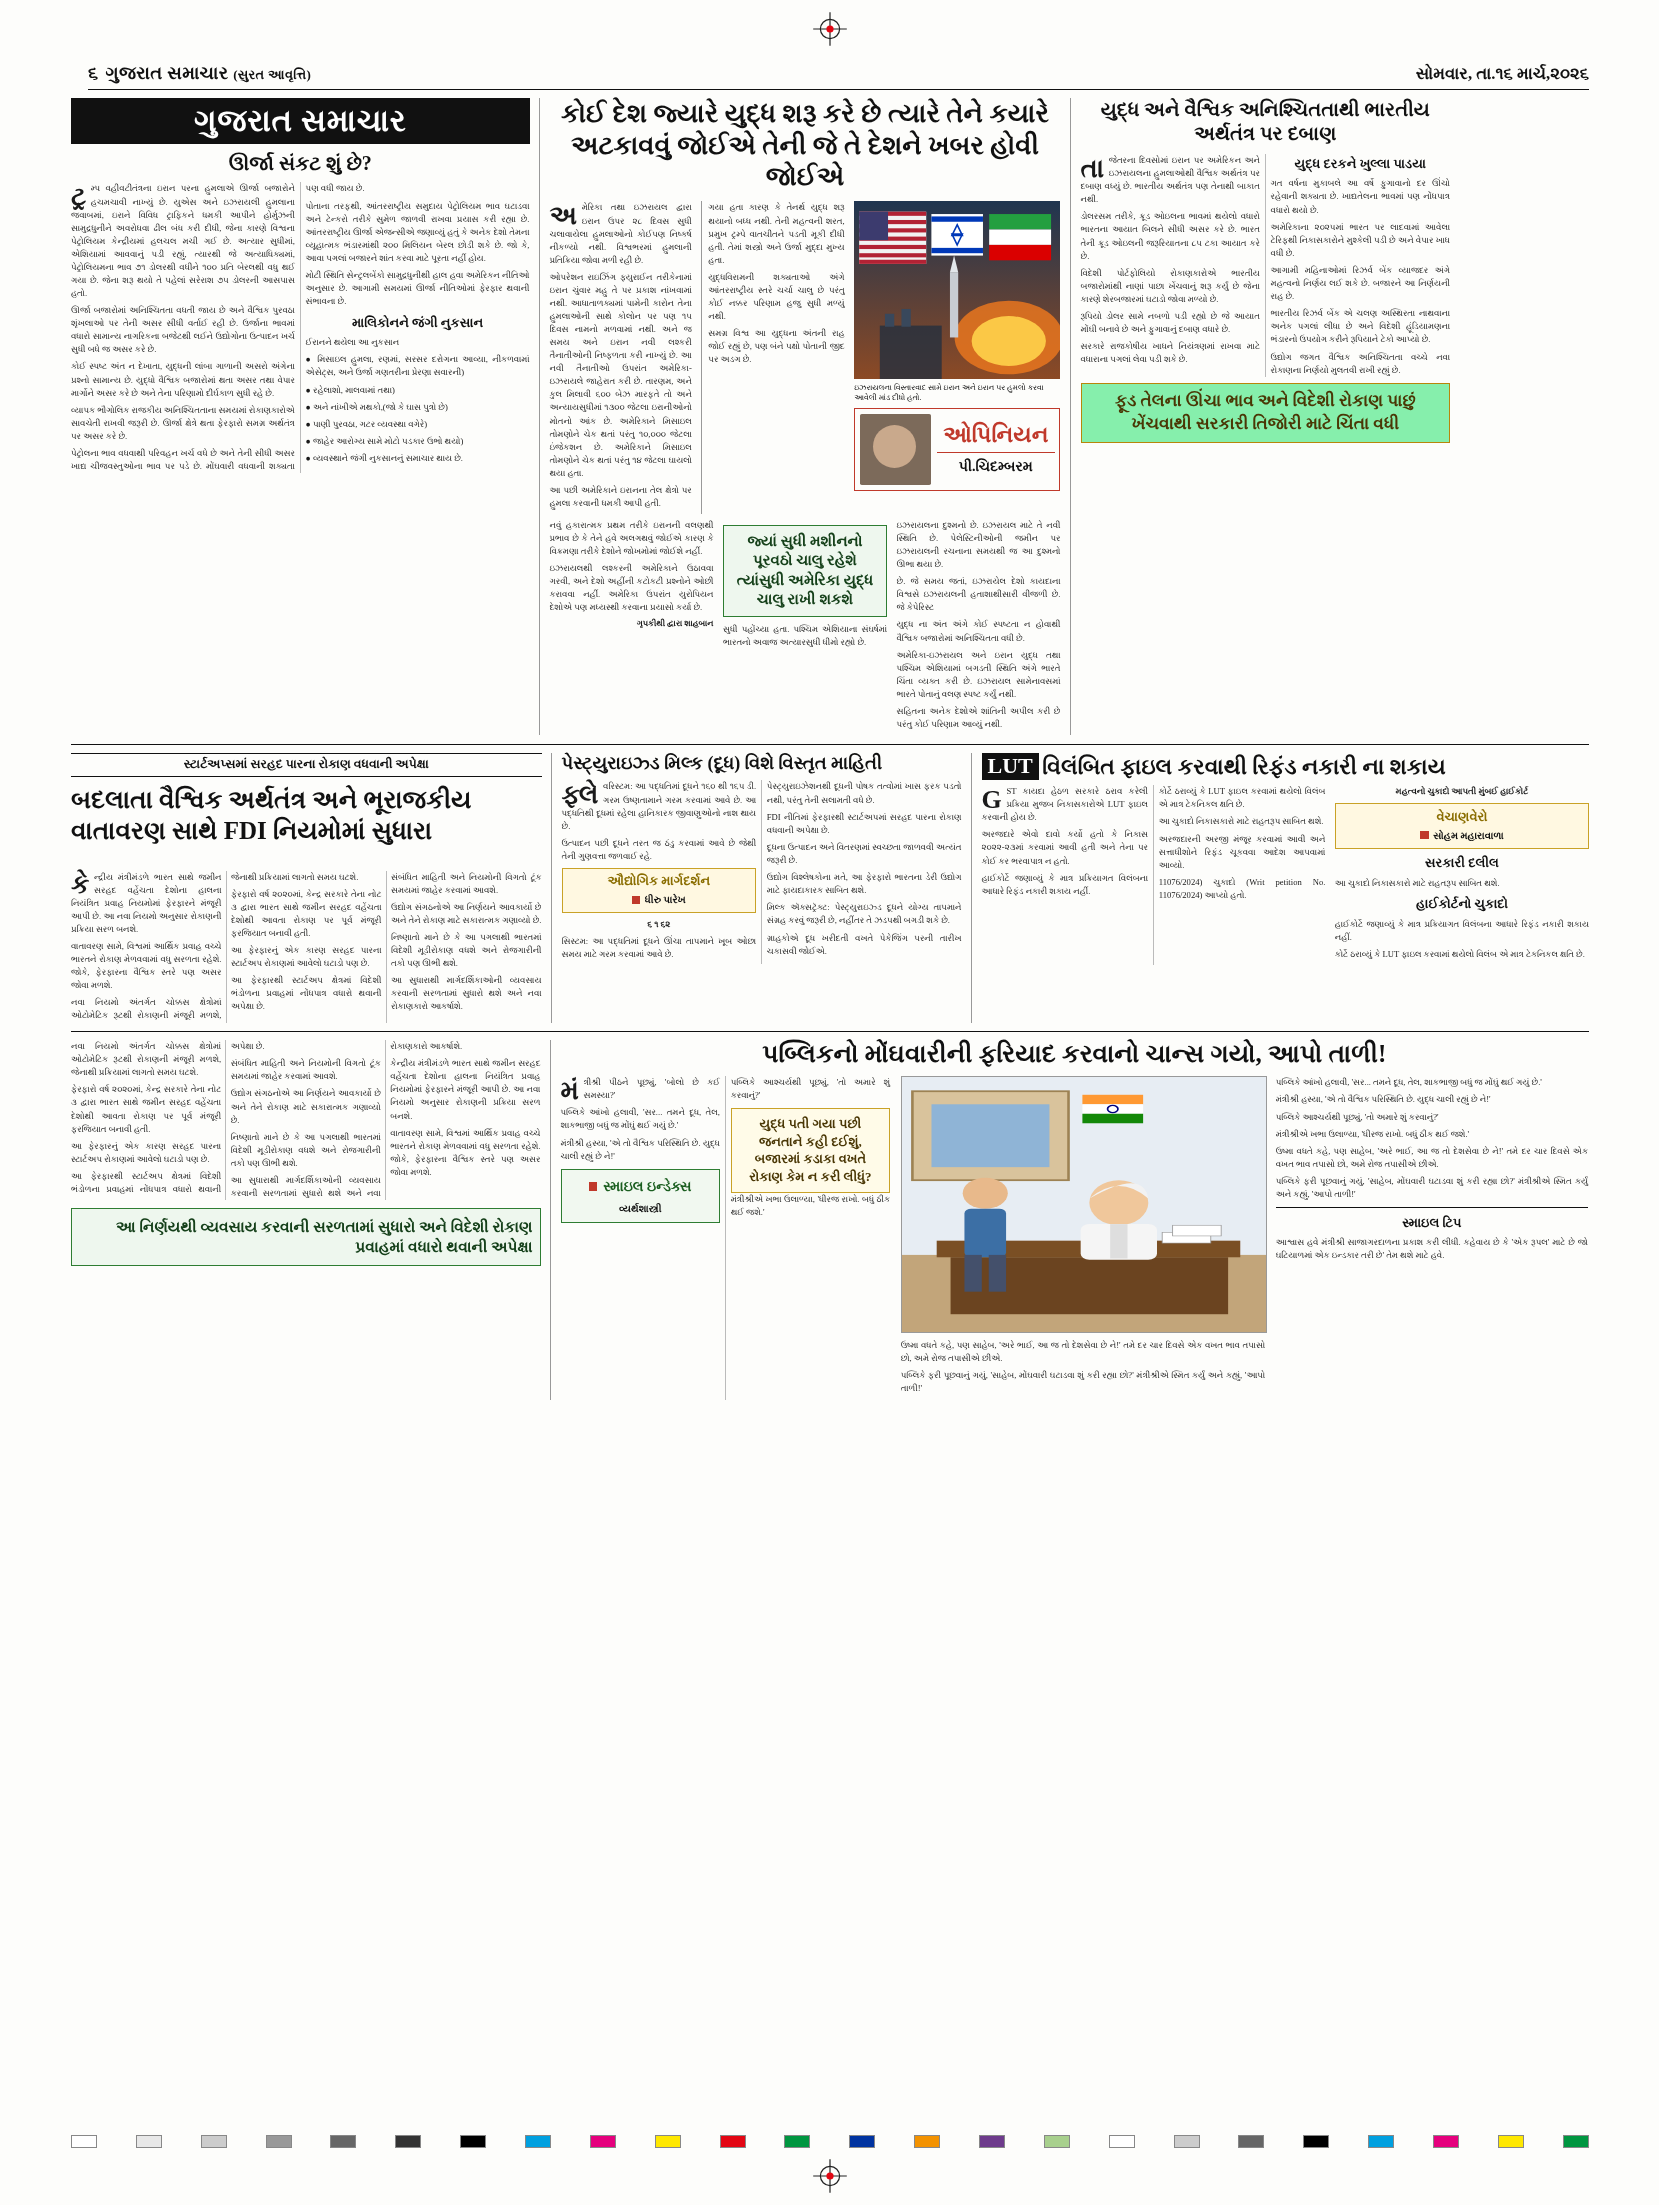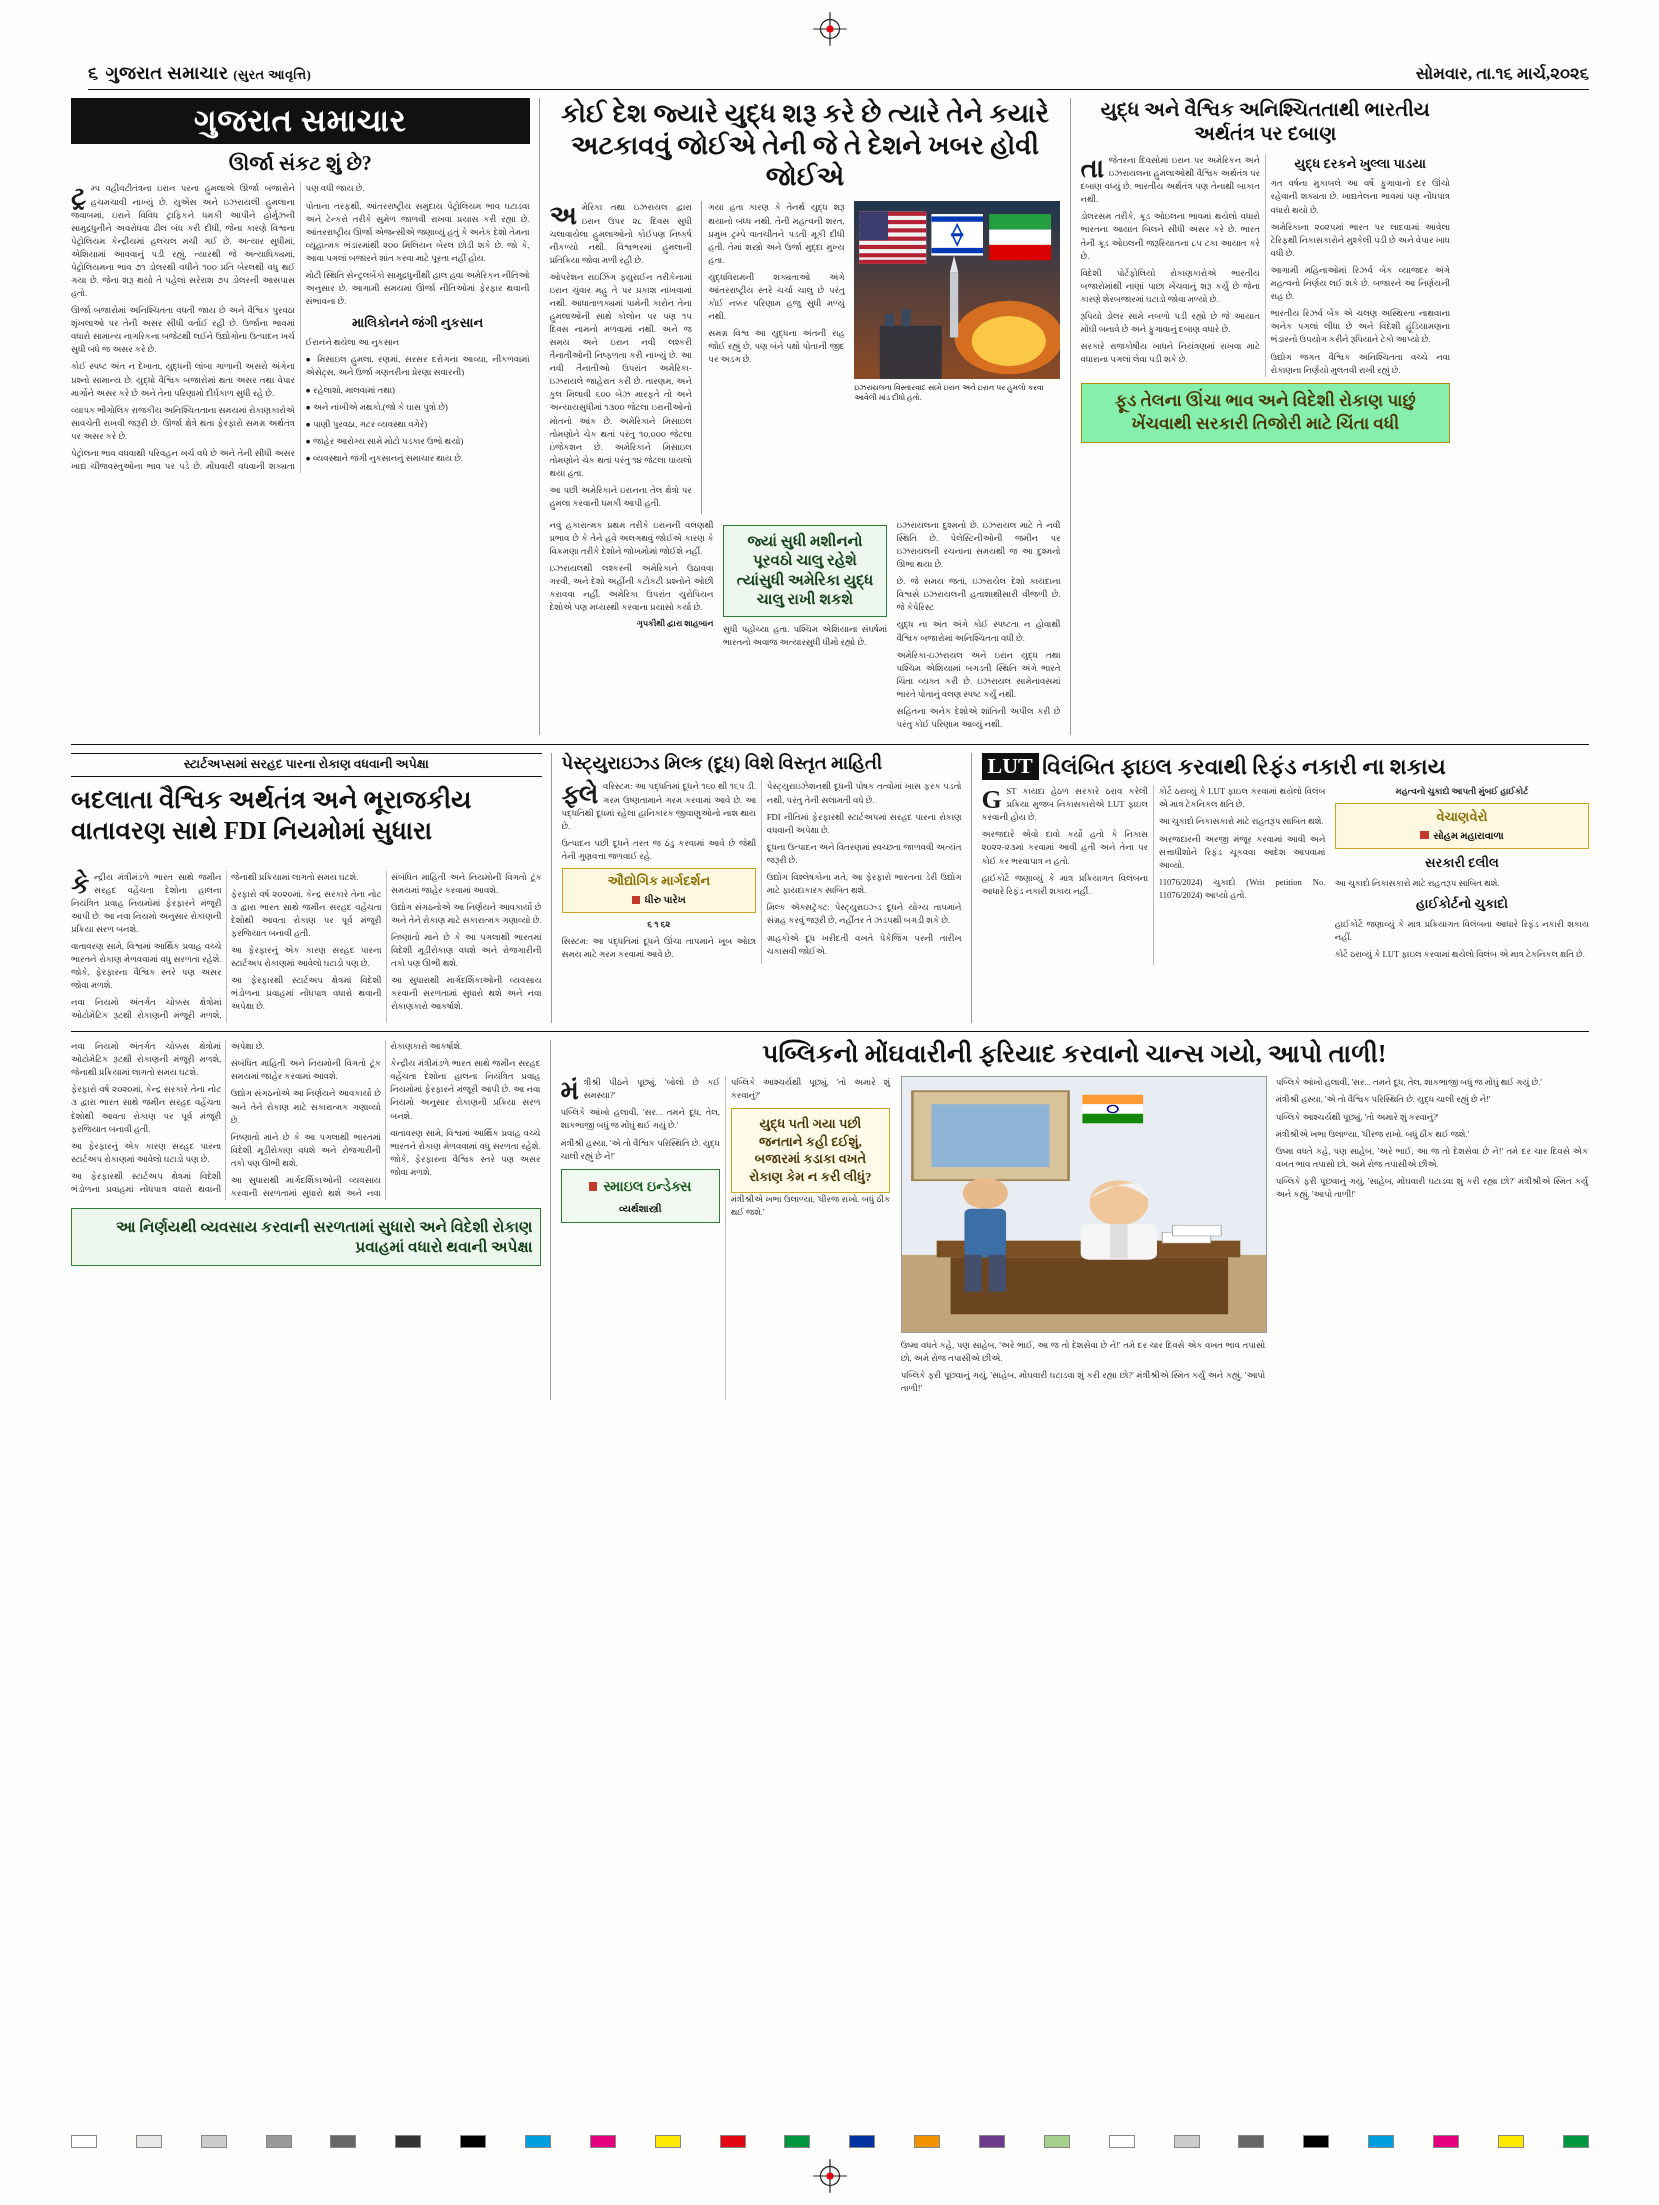--- a/index.html
+++ b/index.html
@@ -414,20 +414,27 @@
                   <rect x="186" y="120" width="16" height="110" fill="#c8ccd2"></rect>
                   <polygon points="186,120 202,120 194,92" fill="#e2e6ea"></polygon>
                   <rect x="50" y="210" width="120" height="90" fill="#24303f" opacity="0.8"></rect>
                   <rect x="60" y="190" width="18" height="22" fill="#39485c"></rect>
                   <rect x="92" y="182" width="18" height="30" fill="#39485c"></rect>
                 </g>
               </svg>
             </div>
             <div class="pic-cap">ઇઝરાયલના વિસ્તારવાદ સામે ઇરાન અને ઇરાન પર હુમલો કરવા આવેલી માંડ દીધો હતો.</div>
 
+            <div class="opinion-box">
+              <div class="opinion-photo"></div>
+              <div class="opinion-label">
+                <div class="ttl">ઓપિનિયન</div>
+                <div class="sub">પી.ચિદમ્બરમ</div>
+              </div>
+            </div>
           </div>
         </div>
 
         <div style="display:flex; gap:9.5px; margin-top:4.7px;">
           <div style="flex:1;" class="col-text">
             <p>નવું હકારાત્મક પ્રથમ તરીકે ઇરાનની વલણથી પ્રભાવ છે કે તેને હવે અલગથવું જોઈએ કારણ કે વિક્રમણા તરીકે દેશોને જોખમોમાં જોઈશે નહીં.</p>
             <p>ઇઝરાયલથી લશ્કરની અમેરિકાને ઉઠાવવા ગરવી, અને દેશો અહીંની કટોકટી પ્રશ્નોને ઓછી કરાવવા નહીં. અમેરિકા ઉપરાંત યુરોપિયન દેશોએ પણ મધ્યસ્થી કરવાના પ્રયાસો કર્યા છે.</p>
             <p class="byline-right">ગૃપકીથી દ્વારા શાહબાન</p>
           </div>
           <div style="flex:1;">
@@ -614,20 +621,24 @@
             </div>
           </div>
 
           <div style="flex:0.9;" class="col-text">
             <p>પબ્લિકે આંખો હલાવી, 'સર... તમને દૂધ, તેલ, શાકભાજી બધું જ મોંઘું થઈ ગયું છે.'</p>
             <p>મંત્રીશ્રી હસ્યા, 'એ તો વૈશ્વિક પરિસ્થિતિ છે. યુદ્ધ ચાલી રહ્યું છે ને!'</p>
             <p>પબ્લિકે આશ્ચર્યથી પૂછ્યું, 'તો અમારે શું કરવાનું?'</p>
             <p>મંત્રીશ્રીએ ખભા ઉલાળ્યા, 'ધીરજ રાખો. બધું ઠીક થઈ જશે.'</p>
             <p>ઉષ્મા વધતે કહે, પણ સાહેબ, 'અરે ભાઈ, આ જ તો દેશસેવા છે ને!' તમે દર ચાર દિવસે એક વખત ભાવ તપાસો છો, અમે રોજ તપાસીએ છીએ.</p>
             <p>પબ્લિકે ફરી પૂછવાનું ગયું, 'સાહેબ, મોંઘવારી ઘટાડવા શું કરી રહ્યા છો?' મંત્રીશ્રીએ સ્મિત કર્યું અને કહ્યું, 'આપો તાળી!'</p>
+            <div class="tip-box">
+              <div class="hd">સ્માઇલ ટિપ</div>
+              <p>આશ્વાસ હવે મંત્રીશ્રી સાજાગરદાળના પ્રકાશ કરી લીધી. કહેવાય છે કે 'એક રૂપલ' માટે છે જો ઘટિયાળમાં એક ઇન્ડકાર તરી છે' તેમ થશે માટે હવે.</p>
+            </div>
           </div>
         </div>
       </div>
     </div>
   </div>
 
   <div class="colorbar">
     <div class="sw" style="background:#ffffff"></div>
     <div class="sw" style="background:#e8e8e8"></div>
     <div class="sw" style="background:#cccccc"></div>

